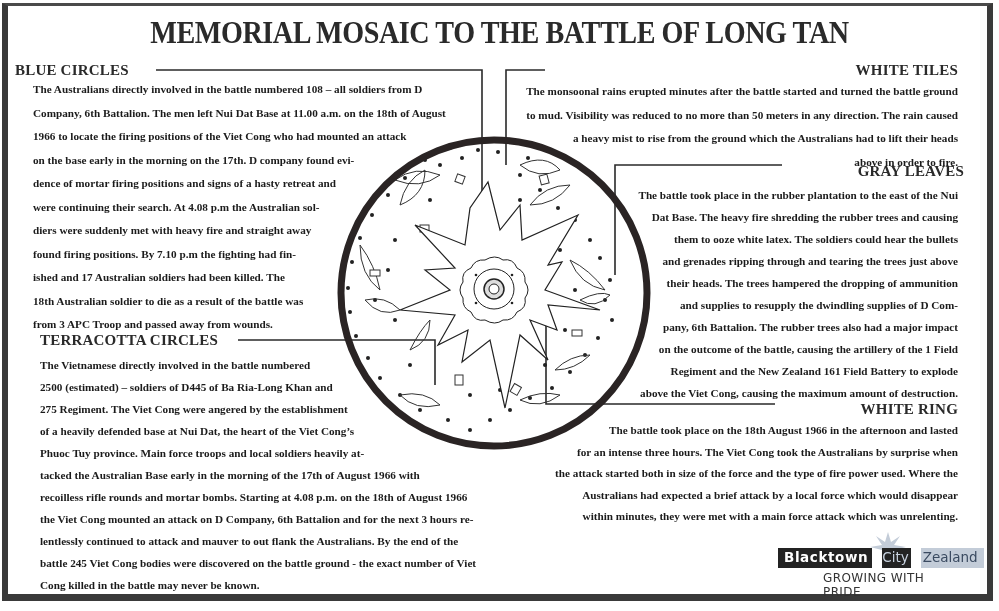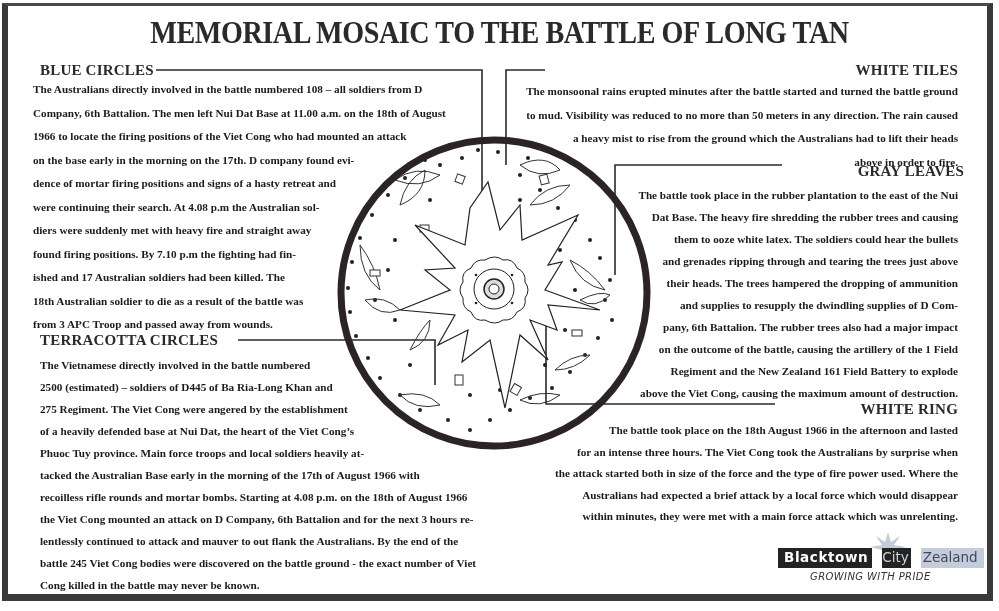--- a/index.html
+++ b/index.html
@@ -14,21 +14,21 @@
   .heading { position:absolute; font-size:15px; font-weight:bold; letter-spacing:0.2px; color:#2a2a2a; white-space:nowrap; }
   .para { position:absolute; font-size:11.2px; font-weight:bold; line-height:23.5px; }
   .para .ln { display:block; white-space:nowrap; }
   .right .ln { text-align:right; }
   svg.mosaic { position:absolute; left:0; top:0; }
   .logo { position:absolute; left:778px; top:542px; width:178px; height:45px; }
   .logo-bar { position:absolute; left:0; top:6px; height:20px; display:flex; font-family:"DejaVu Sans","Liberation Sans",sans-serif; font-size:13.5px;gap:10px; }
   .logo-bar .a { background:#232323; color:#fff; font-weight:bold; padding:1px 4px 0 6px; letter-spacing:0.6px; }
   .logo-bar .b { background:#232323; color:#c9d3e0; padding:1px 2px 8px 0; }
   .logo-bar .c { background:#c3ccd8; color:#3a4a60; padding:1px 6px 0 2px; }
-  .logo-tag { position:absolute; left:32px; top:29px; font-family:"DejaVu Sans","Liberation Sans",sans-serif; font-size:10px; letter-spacing:0.4px; color:#333;font-style:italic; }
+  .logo-tag { position:absolute; left:45px; top:29px; font-family:"DejaVu Sans","Liberation Sans",sans-serif; font-size:12px; letter-spacing:0.4px; color:#333; }
   .logo-star { position:absolute; left:90px; top:-10px; }
 </style>
 </head>
 <body>
 
 <div class="frame"></div>
 
 <div class="title">MEMORIAL MOSAIC TO THE BATTLE OF LONG TAN</div>
 
 <svg class="mosaic" width="999" height="611">
@@ -131,21 +131,21 @@
         <circle cx="476" cy="275" r="1.3"></circle>
         <circle cx="512" cy="275" r="1.3"></circle>
         <circle cx="476" cy="303" r="1.3"></circle>
         <circle cx="512" cy="303" r="1.3"></circle>
       </g>
   </g>
 
   <circle cx="494" cy="293" r="153" fill="none" stroke="#2a2424" stroke-width="7"></circle>
 </svg>
 
-<div class="heading" style="left:40px;top:62px;text-align:center;">BLUE CIRCLES</div>
+<div class="heading" style="left:15px;top:62px;text-align:center;">BLUE CIRCLES</div>
 <div class="para" style="left:33px;top:78px;">
   <span class="ln">The Australians directly involved in the battle numbered 108 – all soldiers from D</span>
   <span class="ln">Company, 6th Battalion.  The men left Nui Dat Base at 11.00 a.m. on the 18th of August</span>
   <span class="ln">1966 to locate the firing positions of the Viet Cong who had mounted an attack</span>
   <span class="ln">on the base early in the morning on the 17th.  D company found evi-</span>
   <span class="ln">dence of mortar firing positions and signs of a hasty retreat and</span>
   <span class="ln">were continuing their search.  At 4.08 p.m the Australian sol-</span>
   <span class="ln">diers were suddenly met with heavy fire and straight away</span>
   <span class="ln">found firing positions.  By 7.10 p.m the fighting had fin-</span>
   <span class="ln">ished and 17 Australian soldiers had been killed.  The</span>

